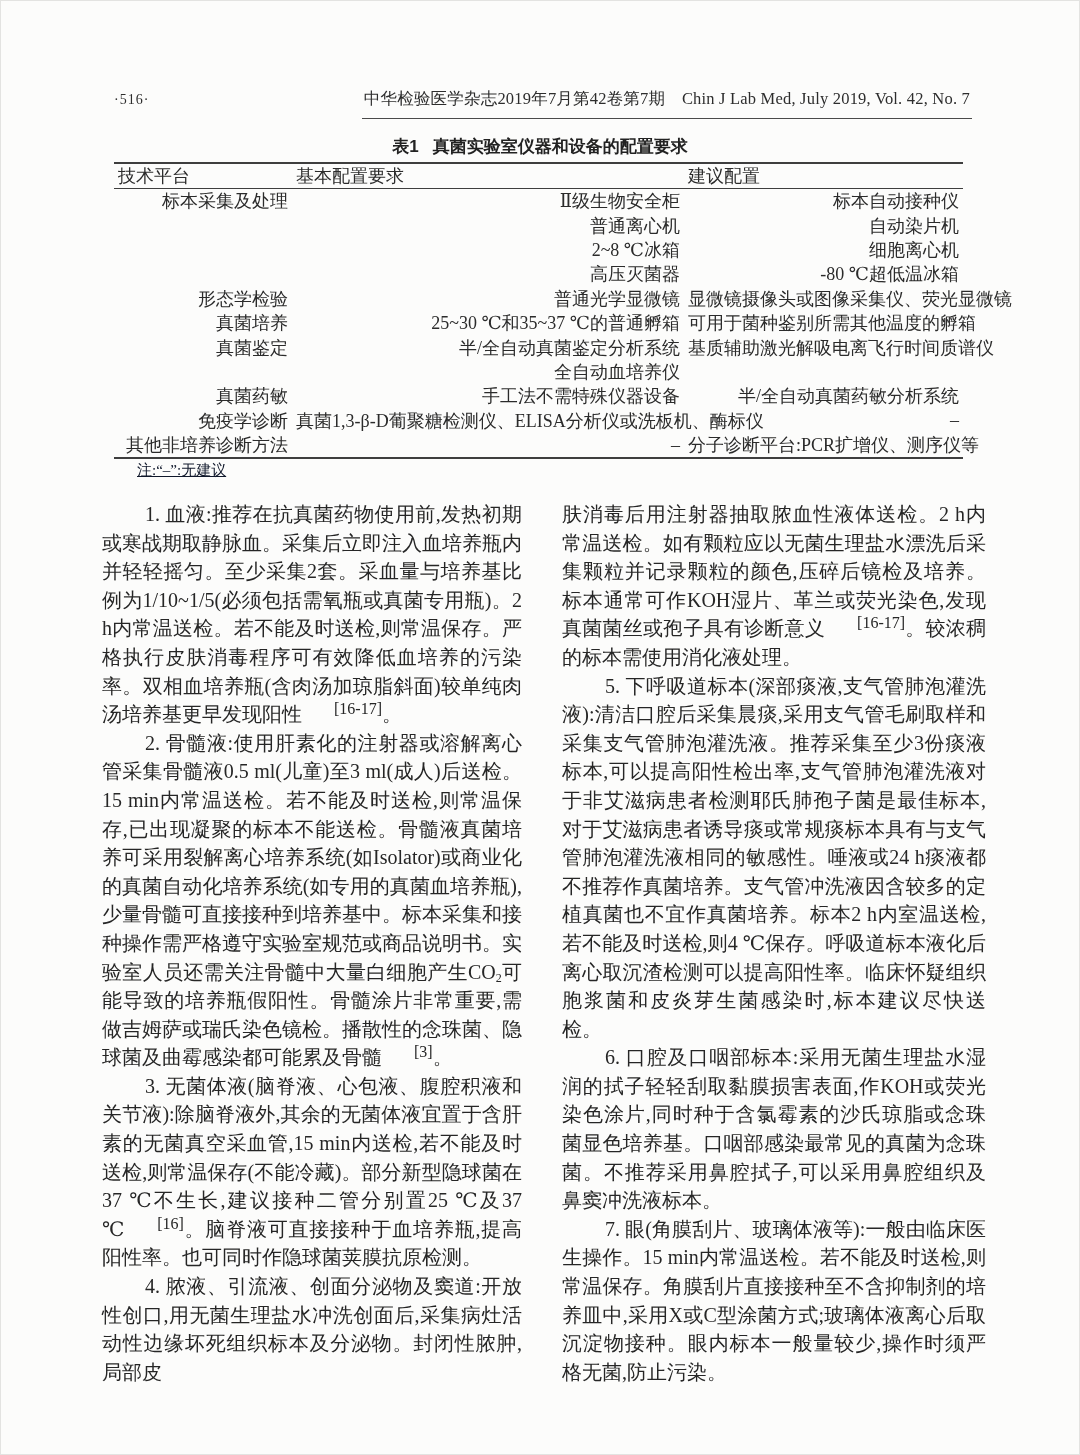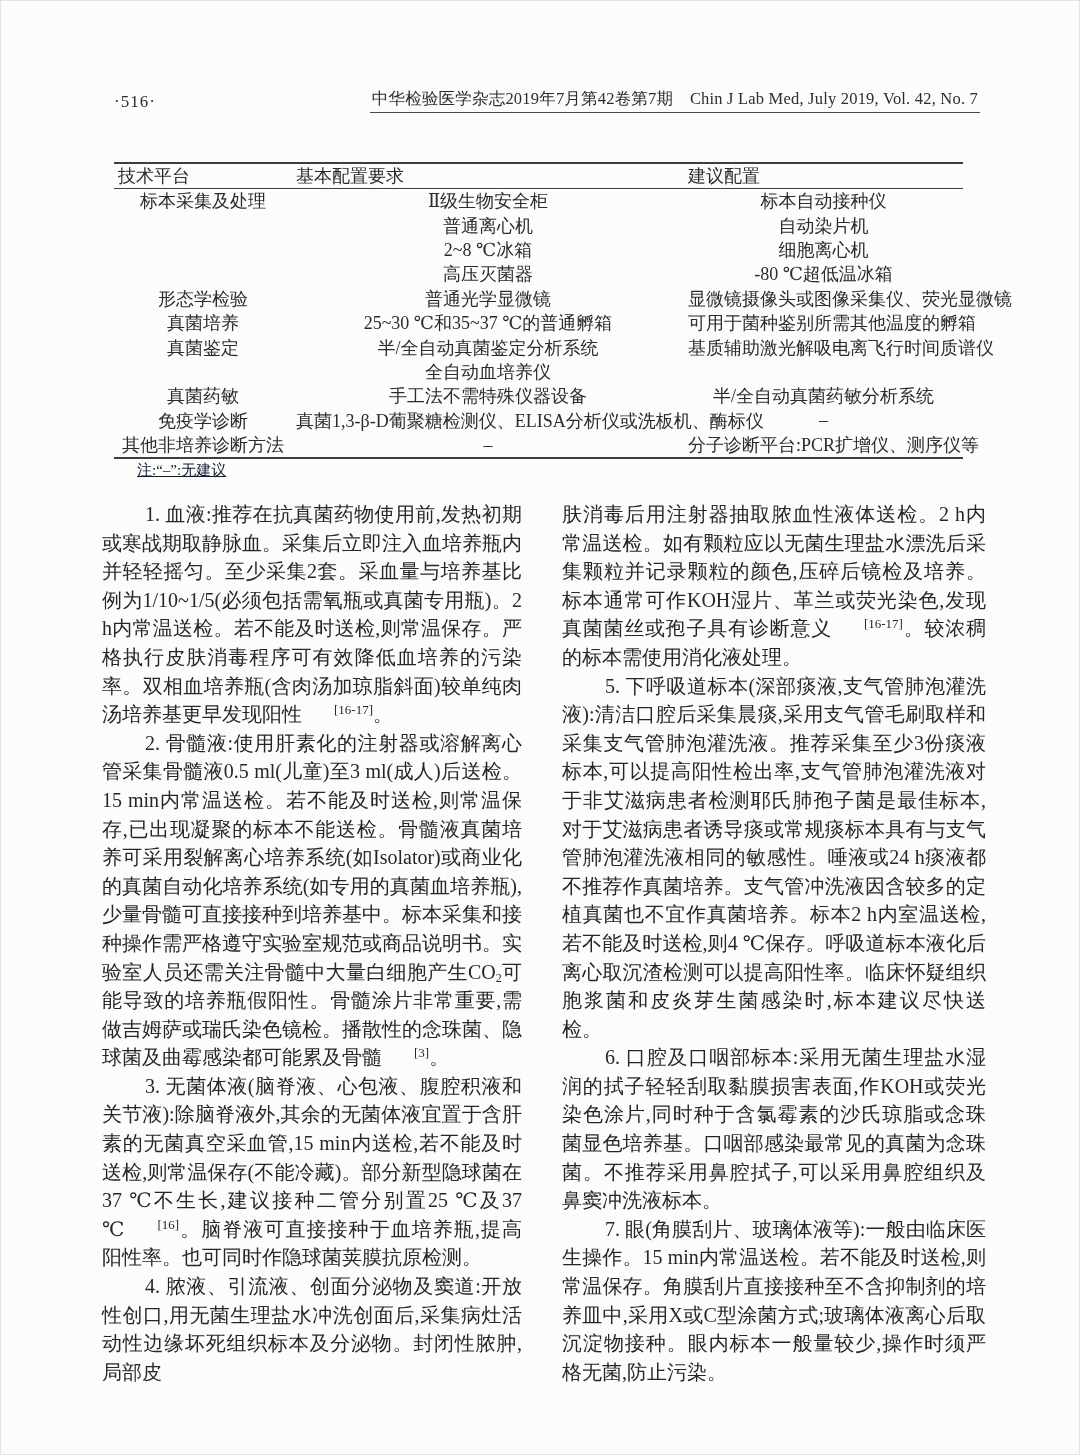--- a/index.html
+++ b/index.html
@@ -10,69 +10,72 @@
   }
   .page{
     position:absolute;left:0;top:0;width:1080px;height:1455px;
     background:#fcfcfb;
     box-shadow:inset 0 0 0 1px #e3e3e1;
     color:#2d2d2d;
     overflow:hidden;
   }
   
   .page-header{position:absolute;left:112px;right:92px;top:88px;height:28px;}
-  .page-no{position:absolute;left:2px;top:4px;font-size:17px;letter-spacing:1px;}
+  .page-no{position:absolute;left:2px;top:4px;font-size:14px;letter-spacing:1px;}
   .journal-cite{
-    position:absolute;right:8px;top:0;
+    position:absolute;right:16px;top:0;
     font-size:16.5px;letter-spacing:.2px;
     border-bottom:1.6px solid #4a4a4a;
-    padding:0 2px 2px 2px;white-space:nowrap;
+    padding:0 2px 8px 2px;white-space:nowrap;
   }
   
   .table-caption{
     position:absolute;left:0;width:1080px;top:135px;
     text-align:center;font-family:"Liberation Sans","DejaVu Sans",sans-serif;
     font-weight:bold;font-size:17px;color:#222;
   }
   .cap-label{margin-right:14px;}
   
   .data-table{
     position:absolute;left:114px;top:162px;width:849px;
     border-collapse:collapse;table-layout:fixed;
     font-size:18px;color:#2b2b2b;
   }
   .data-table col.c1{width:178px;}
   .data-table col.c2{width:392px;}
   .data-table col.c3{width:279px;}
   .data-table thead tr{border-top:2px solid #3e3e3e;border-bottom:1.2px solid #3e3e3e;}
   .data-table tbody{border-bottom:2px solid #3e3e3e;}
   .data-table th{font-weight:normal;text-align:left;height:22px;padding:0 4px 0 4px;vertical-align:middle;}
-  .data-table td{height:24.4px;padding:0 4px 0 4px;vertical-align:middle;text-align:center;white-space:nowrap;overflow:visible;}
+  .data-table td{height:24.4px;padding:0 4px 0 4px;vertical-align:middle;text-align:right;white-space:nowrap;overflow:visible;}
   
   .table-note{position:absolute;left:137px;top:461px;font-size:15px;color:#0f172a;text-decoration:underline;}
   
   .columns{position:absolute;left:0;top:0;width:1080px;height:1455px;}
   .col{position:absolute;top:500px;font-size:20px;line-height:28.6px;text-align:justify;color:#262626;}
   .col p{margin:0;}
   .col p.indent{text-indent:2.15em;}
   #col-left{left:102px;width:420px;}
   #col-right{left:562px;width:424px;}
-  .sup{font-size:13px;vertical-align:7px;line-height:0;letter-spacing:0;padding-left:32px;}
+  .sup{font-size:16px;vertical-align:7px;line-height:0;letter-spacing:0;padding-left:32px;}
   .sub{font-size:12px;vertical-align:-3px;line-height:0;}
 </style>
 </head>
 <body>
 
 <div class="page">
 
   <header class="page-header">
     <span class="page-no">·516·</span>
     <span class="journal-cite">中华检验医学杂志2019年7月第42卷第7期　Chin J Lab Med, July 2019, Vol. 42, No. 7</span>
   </header>
 
+  <div class="table-caption">
+    <span class="cap-label">表1</span><span class="cap-title">真菌实验室仪器和设备的配置要求</span>
+  </div>
 
   <table class="data-table">
     <colgroup>
         <col class="c1">
         <col class="c2">
         <col class="c3">
       </colgroup>
     <thead>
       <tr>
           <th>技术平台</th>

